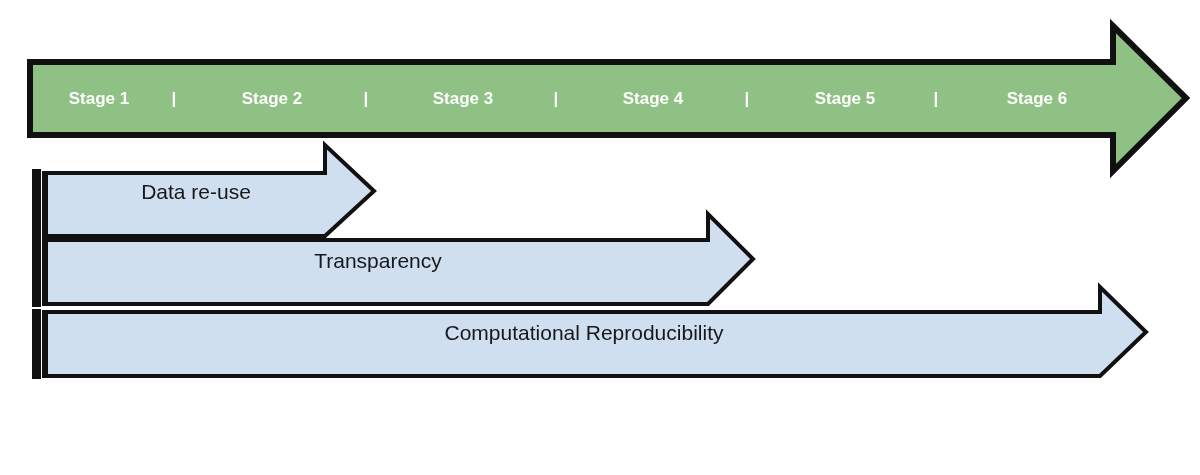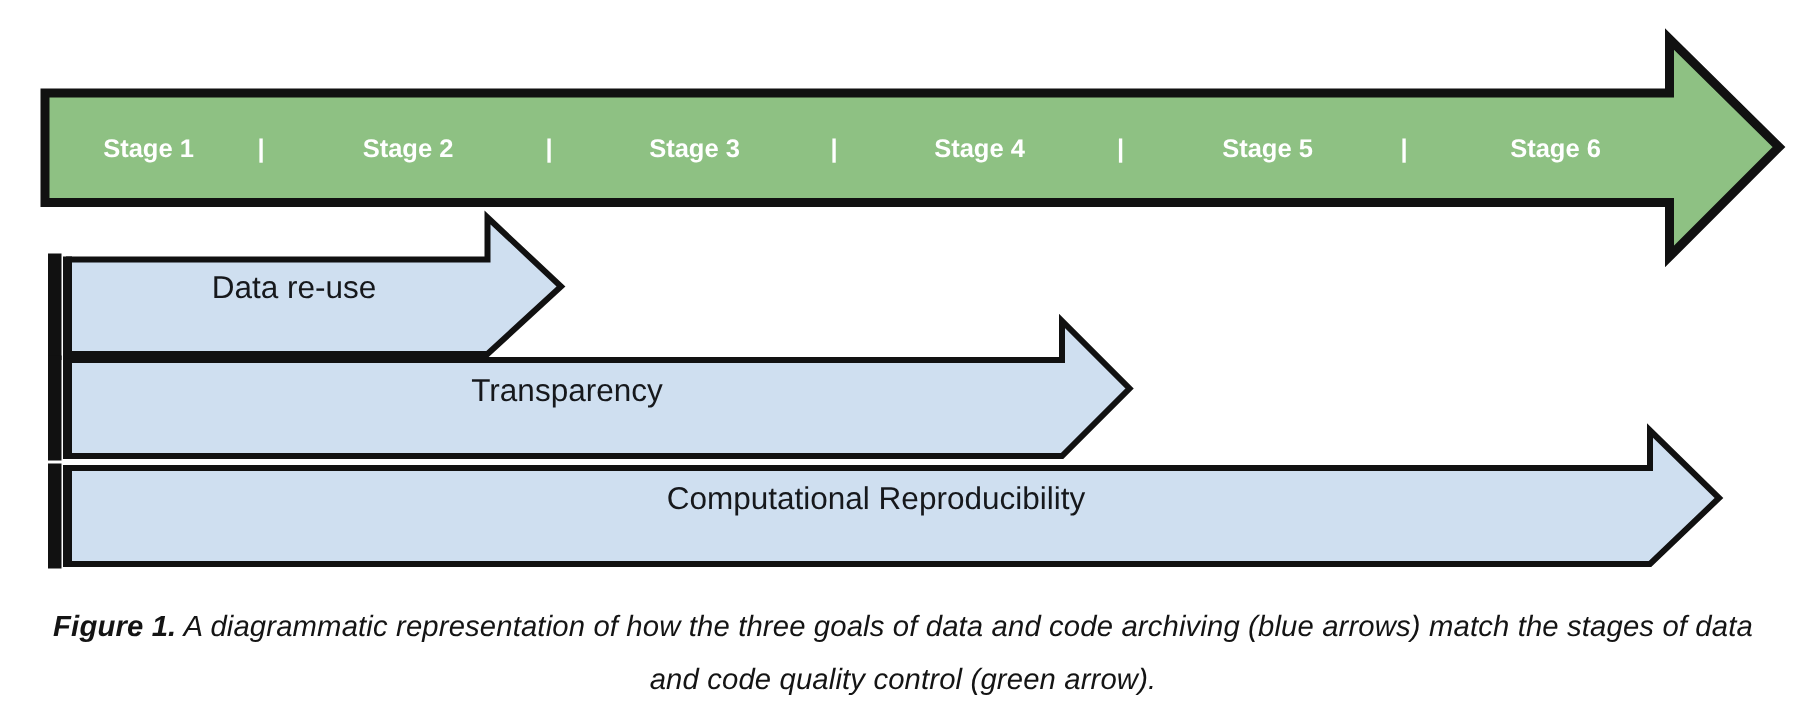--- a/index.html
+++ b/index.html
@@ -108,15 +108,14 @@
 
     <g>
       <polygon points="44,296 1100,296 1100,271 1146,316 1100,360 44,360" fill="#cfdff0" stroke="#111111" stroke-width="4" stroke-linejoin="miter"></polygon>
       <rect x="32" y="293" width="9" height="70" fill="#111111"></rect>
       <rect x="44" y="295" width="4" height="66" fill="#111111"></rect>
       <text class="goal-label" x="584" y="318">Computational Reproducibility</text>
     </g>
 
   </svg>
 
-  <div id="caption"><span class="caption-prefix">Figure 1.</span><span class="caption-body"> A diagrammatic representation of how the three goals of data and code archiving (blue arrows) match the stages of data and code quality control (green arrow).</span></div>
 
 </div>
 
 </body></html>

